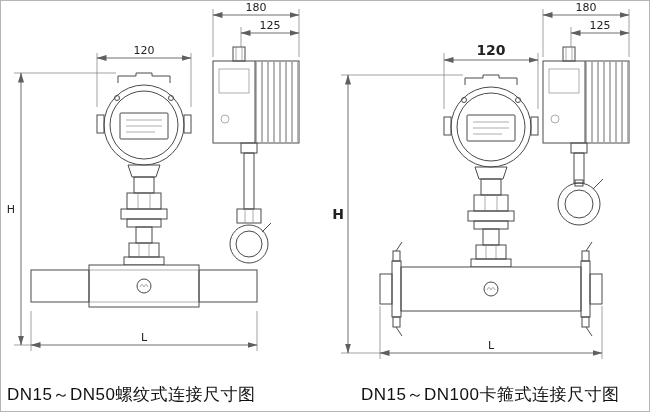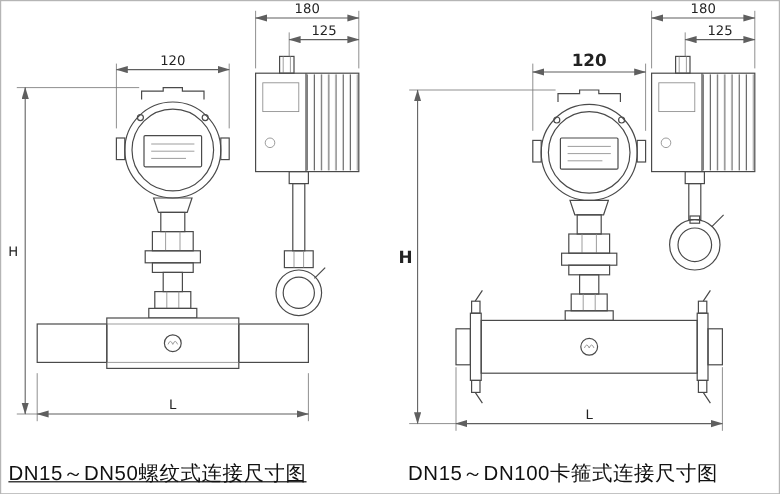--- a/index.html
+++ b/index.html
@@ -13,22 +13,22 @@
   .lnf{stroke:#4a4a4a;stroke-width:1;fill:#ffffff;}
   .thin{stroke:#8a8a8a;stroke-width:.7;fill:none;}
   .dim{stroke:#5f5f5f;stroke-width:.9;fill:none;}
   .ext{stroke:#7a7a7a;stroke-width:.7;fill:none;}
   .dimtxt{fill:#222222;font-size:11px;font-family:"DejaVu Sans",sans-serif;}
   .dimtxt-big{fill:#222222;font-size:14px;font-weight:bold;font-family:"DejaVu Sans",sans-serif;}
   .caption{
     position:absolute;top:382px;font-size:17px;color:#111111;
     font-family:"Liberation Sans","DejaVu Sans",sans-serif;letter-spacing:.5px;white-space:nowrap;
   }
-  .cap-left{left:6px;text-decoration:underline;}
-  .cap-right{left:339px;}
+  .cap-left{left:6px;}
+  .cap-right{left:360px;}
 </style>
 </head>
 <body>
 
 <div class="stage">
 
 <svg width="650" height="412" viewBox="0 0 650 412">
   <defs>
     <marker id="arr" markerWidth="11" markerHeight="8" refX="9.5" refY="3" orient="auto-start-reverse" markerUnits="userSpaceOnUse">
       <path d="M0,0 L10,3 L0,6 Z" fill="#5f5f5f"></path>

